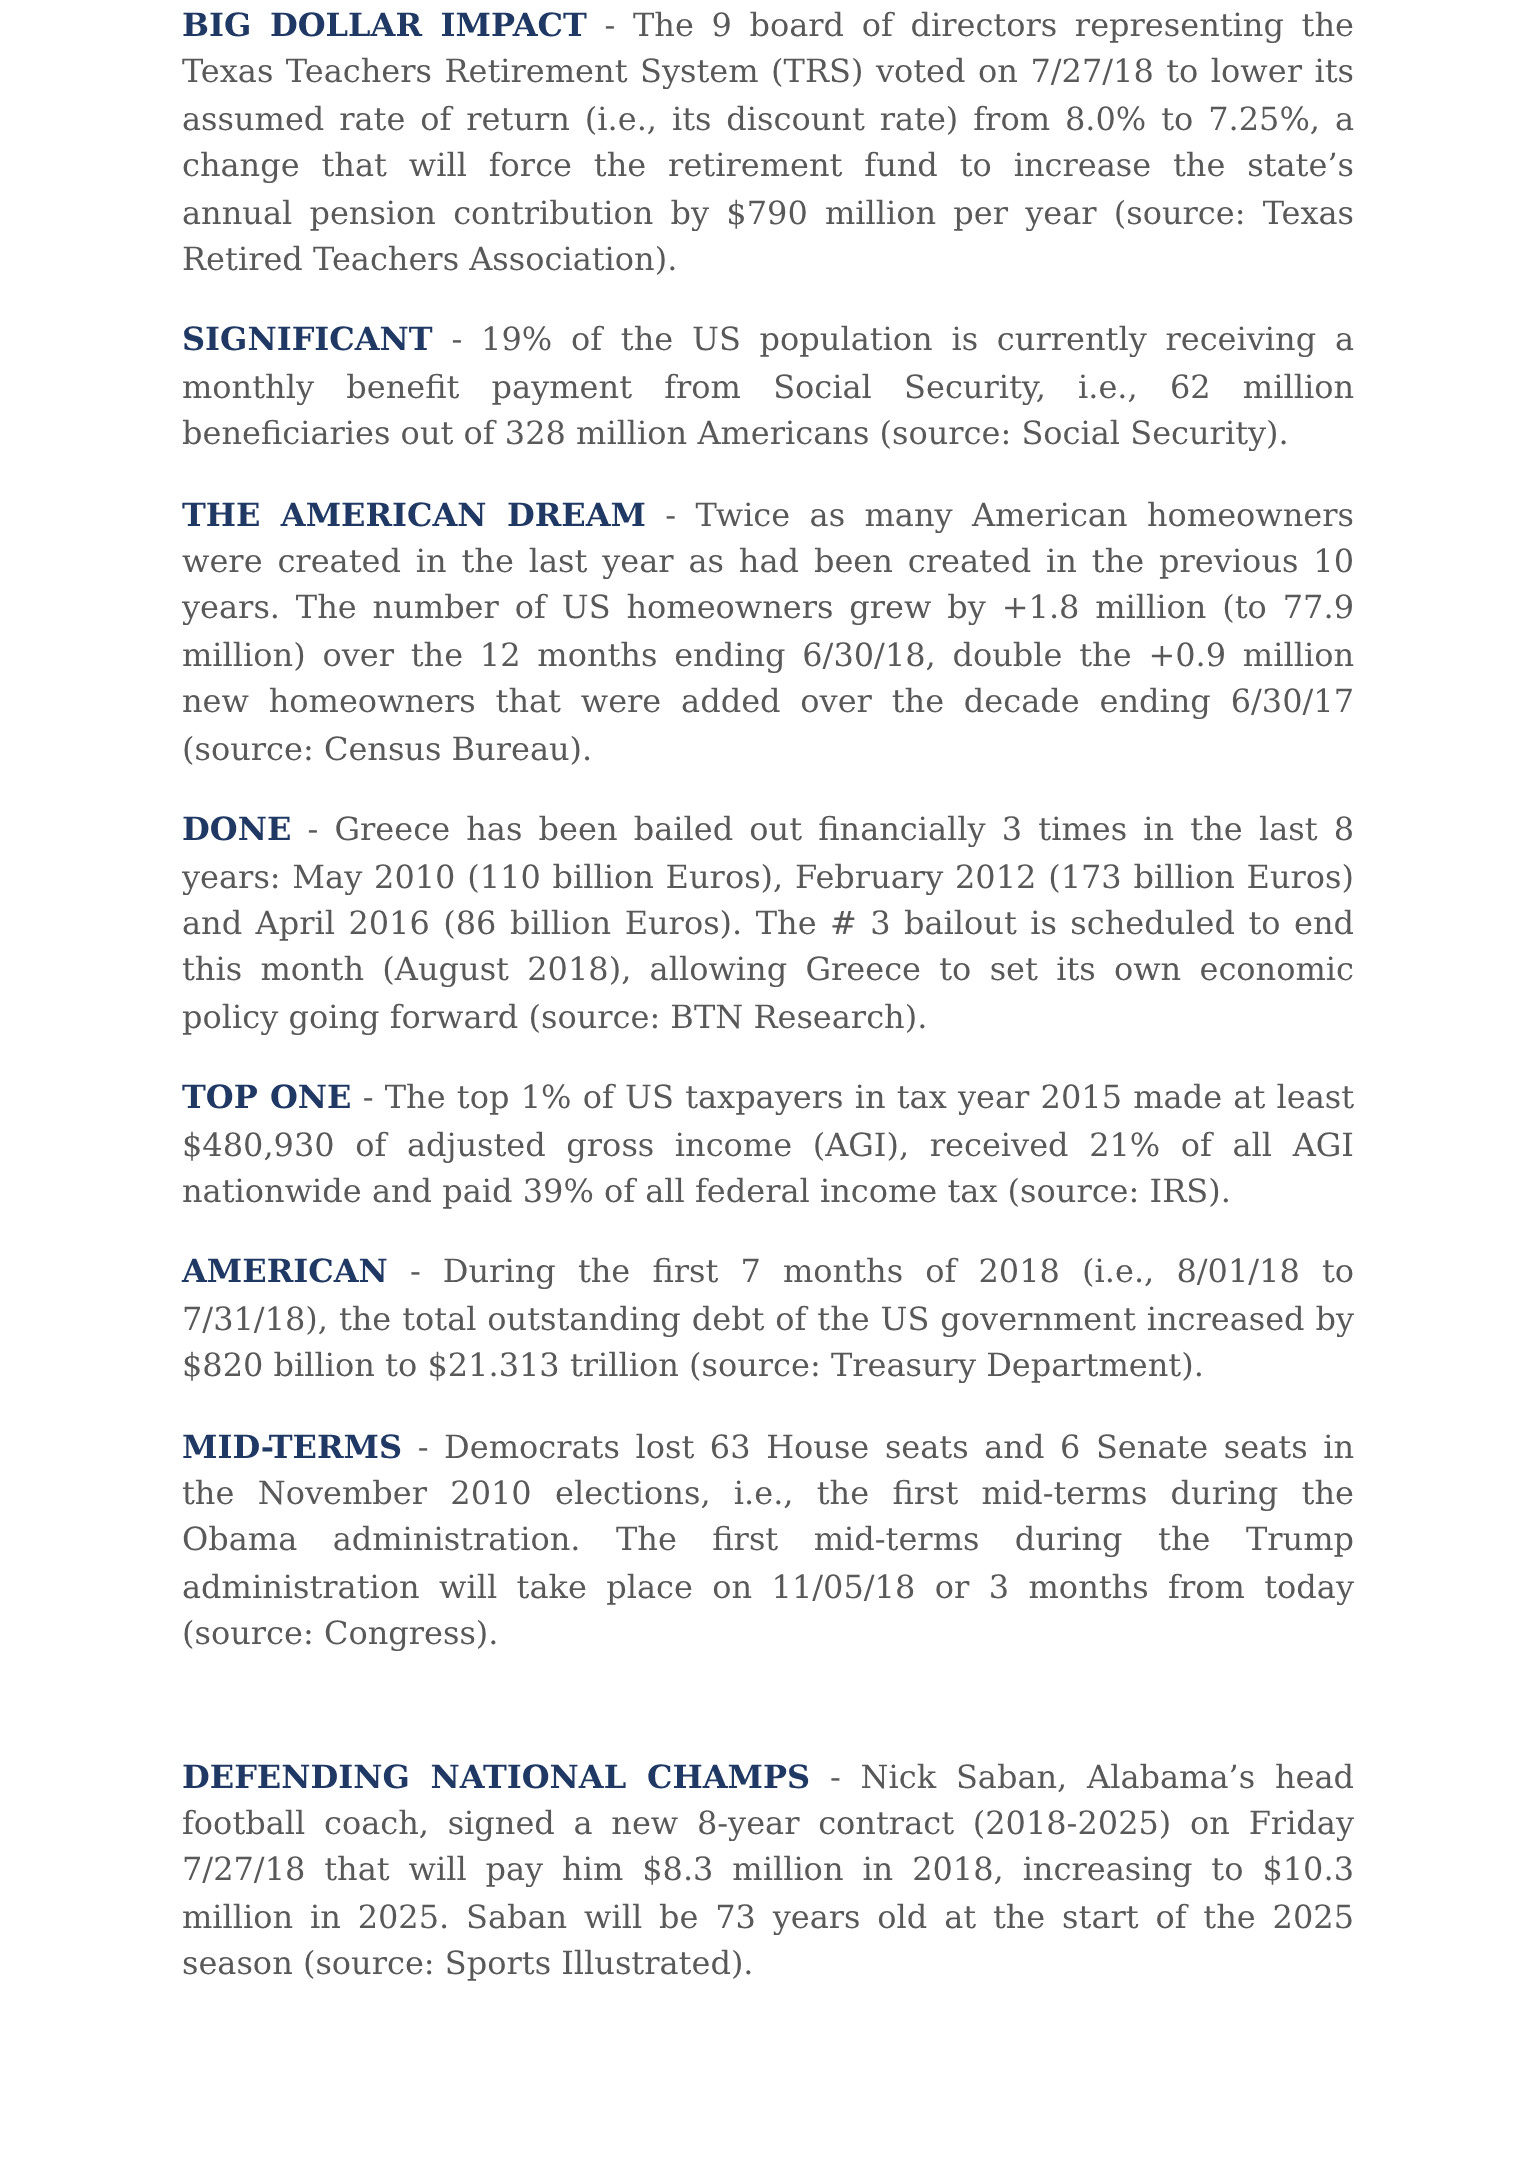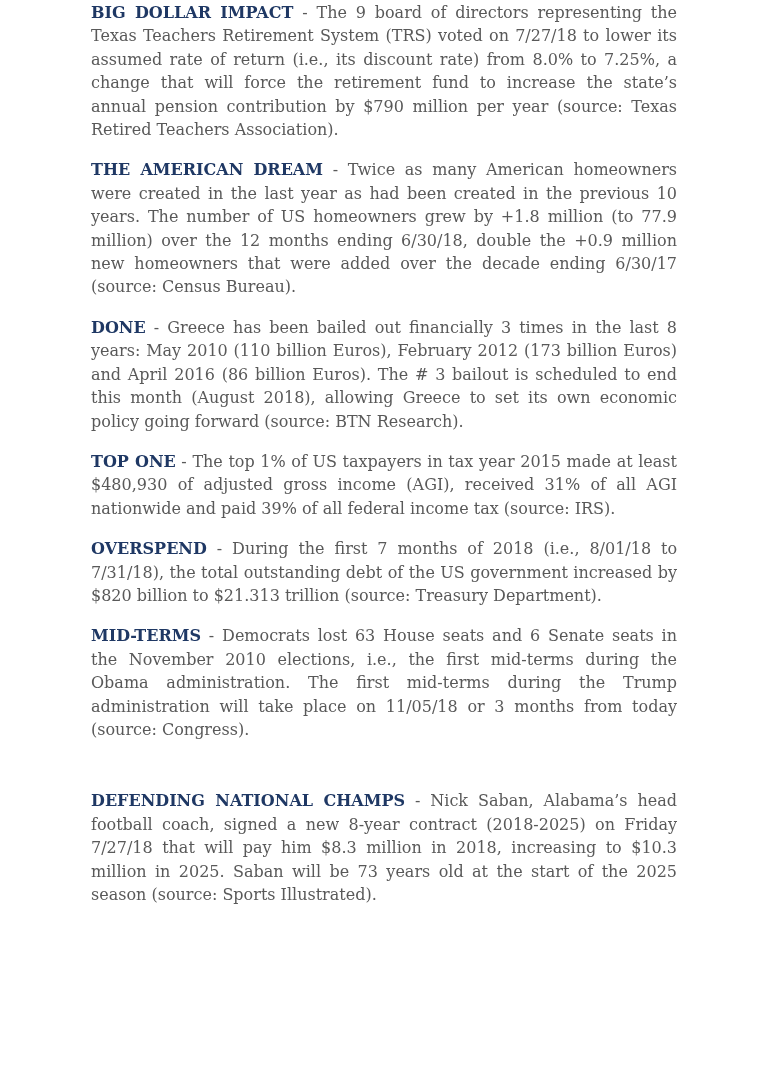--- a/index.html
+++ b/index.html
@@ -37,27 +37,28 @@
   }
 </style>
 </head>
 <body>
 
 <div class="page">
   <div class="content">
 
     <p class="news-item"><span class="news-heading">BIG DOLLAR IMPACT</span><span class="news-sep"> - </span><span class="news-body">The 9 board of directors representing the Texas Teachers Retirement System (TRS) voted on 7/27/18 to lower its assumed rate of return (i.e., its discount rate) from 8.0% to 7.25%, a change that will force the retirement fund to increase the state’s annual pension contribution by $790 million per year (source: Texas Retired Teachers Association).</span></p>
 
+    <p class="news-item"><span class="news-heading">SIGNIFICANT</span><span class="news-sep"> - </span><span class="news-body">19% of the US population is currently receiving a monthly benefit payment from Social Security, i.e., 62 million beneficiaries out of 328 million Americans (source: Social Security).</span></p>
 
     <p class="news-item"><span class="news-heading">THE AMERICAN DREAM</span><span class="news-sep"> - </span><span class="news-body">Twice as many American homeowners were created in the last year as had been created in the previous 10 years.  The number of US homeowners grew by +1.8 million (to 77.9 million) over the 12 months ending 6/30/18, double the +0.9 million new homeowners that were added over the decade ending 6/30/17 (source: Census Bureau).</span></p>
 
     <p class="news-item"><span class="news-heading">DONE</span><span class="news-sep"> - </span><span class="news-body">Greece has been bailed out financially 3 times in the last 8 years: May 2010 (110 billion Euros), February 2012 (173 billion Euros) and April 2016 (86 billion Euros).  The # 3 bailout is scheduled to end this month (August 2018), allowing Greece to set its own economic policy going forward (source: BTN Research).</span></p>
 
-    <p class="news-item"><span class="news-heading">TOP ONE</span><span class="news-sep"> - </span><span class="news-body">The top 1% of US taxpayers in tax year 2015 made at least $480,930 of adjusted gross income (AGI), received 31% of all AGI nationwide and paid 39% of all federal income tax (source: IRS).</span></p>
+    <p class="news-item"><span class="news-heading">TOP ONE</span><span class="news-sep"> - </span><span class="news-body">The top 1% of US taxpayers in tax year 2015 made at least $480,930 of adjusted gross income (AGI), received 21% of all AGI nationwide and paid 39% of all federal income tax (source: IRS).</span></p>
 
-    <p class="news-item"><span class="news-heading">OVERSPEND</span><span class="news-sep"> - </span><span class="news-body">During the first 7 months of 2018 (i.e., 8/01/18 to 7/31/18), the total outstanding debt of the US government increased by $820 billion to $21.313 trillion (source: Treasury Department).</span></p>
+    <p class="news-item"><span class="news-heading">AMERICAN</span><span class="news-sep"> - </span><span class="news-body">During the first 7 months of 2018 (i.e., 8/01/18 to 7/31/18), the total outstanding debt of the US government increased by $820 billion to $21.313 trillion (source: Treasury Department).</span></p>
 
     <p class="news-item"><span class="news-heading">MID-TERMS</span><span class="news-sep"> - </span><span class="news-body">Democrats lost 63 House seats and 6 Senate seats in the November 2010 elections, i.e., the first mid-terms during the Obama administration.  The first mid-terms during the Trump administration will take place on 11/05/18 or 3 months from today (source: Congress).</span></p>
 
     <p class="news-item"><span class="news-heading">DEFENDING NATIONAL CHAMPS</span><span class="news-sep"> - </span><span class="news-body">Nick Saban, Alabama’s head football coach, signed a new 8-year contract (2018-2025) on Friday 7/27/18 that will pay him $8.3 million in 2018, increasing to $10.3 million in 2025.  Saban will be 73 years old at the start of the 2025 season (source: Sports Illustrated).</span></p>
 
   </div>
 </div>
 
 </body></html>

